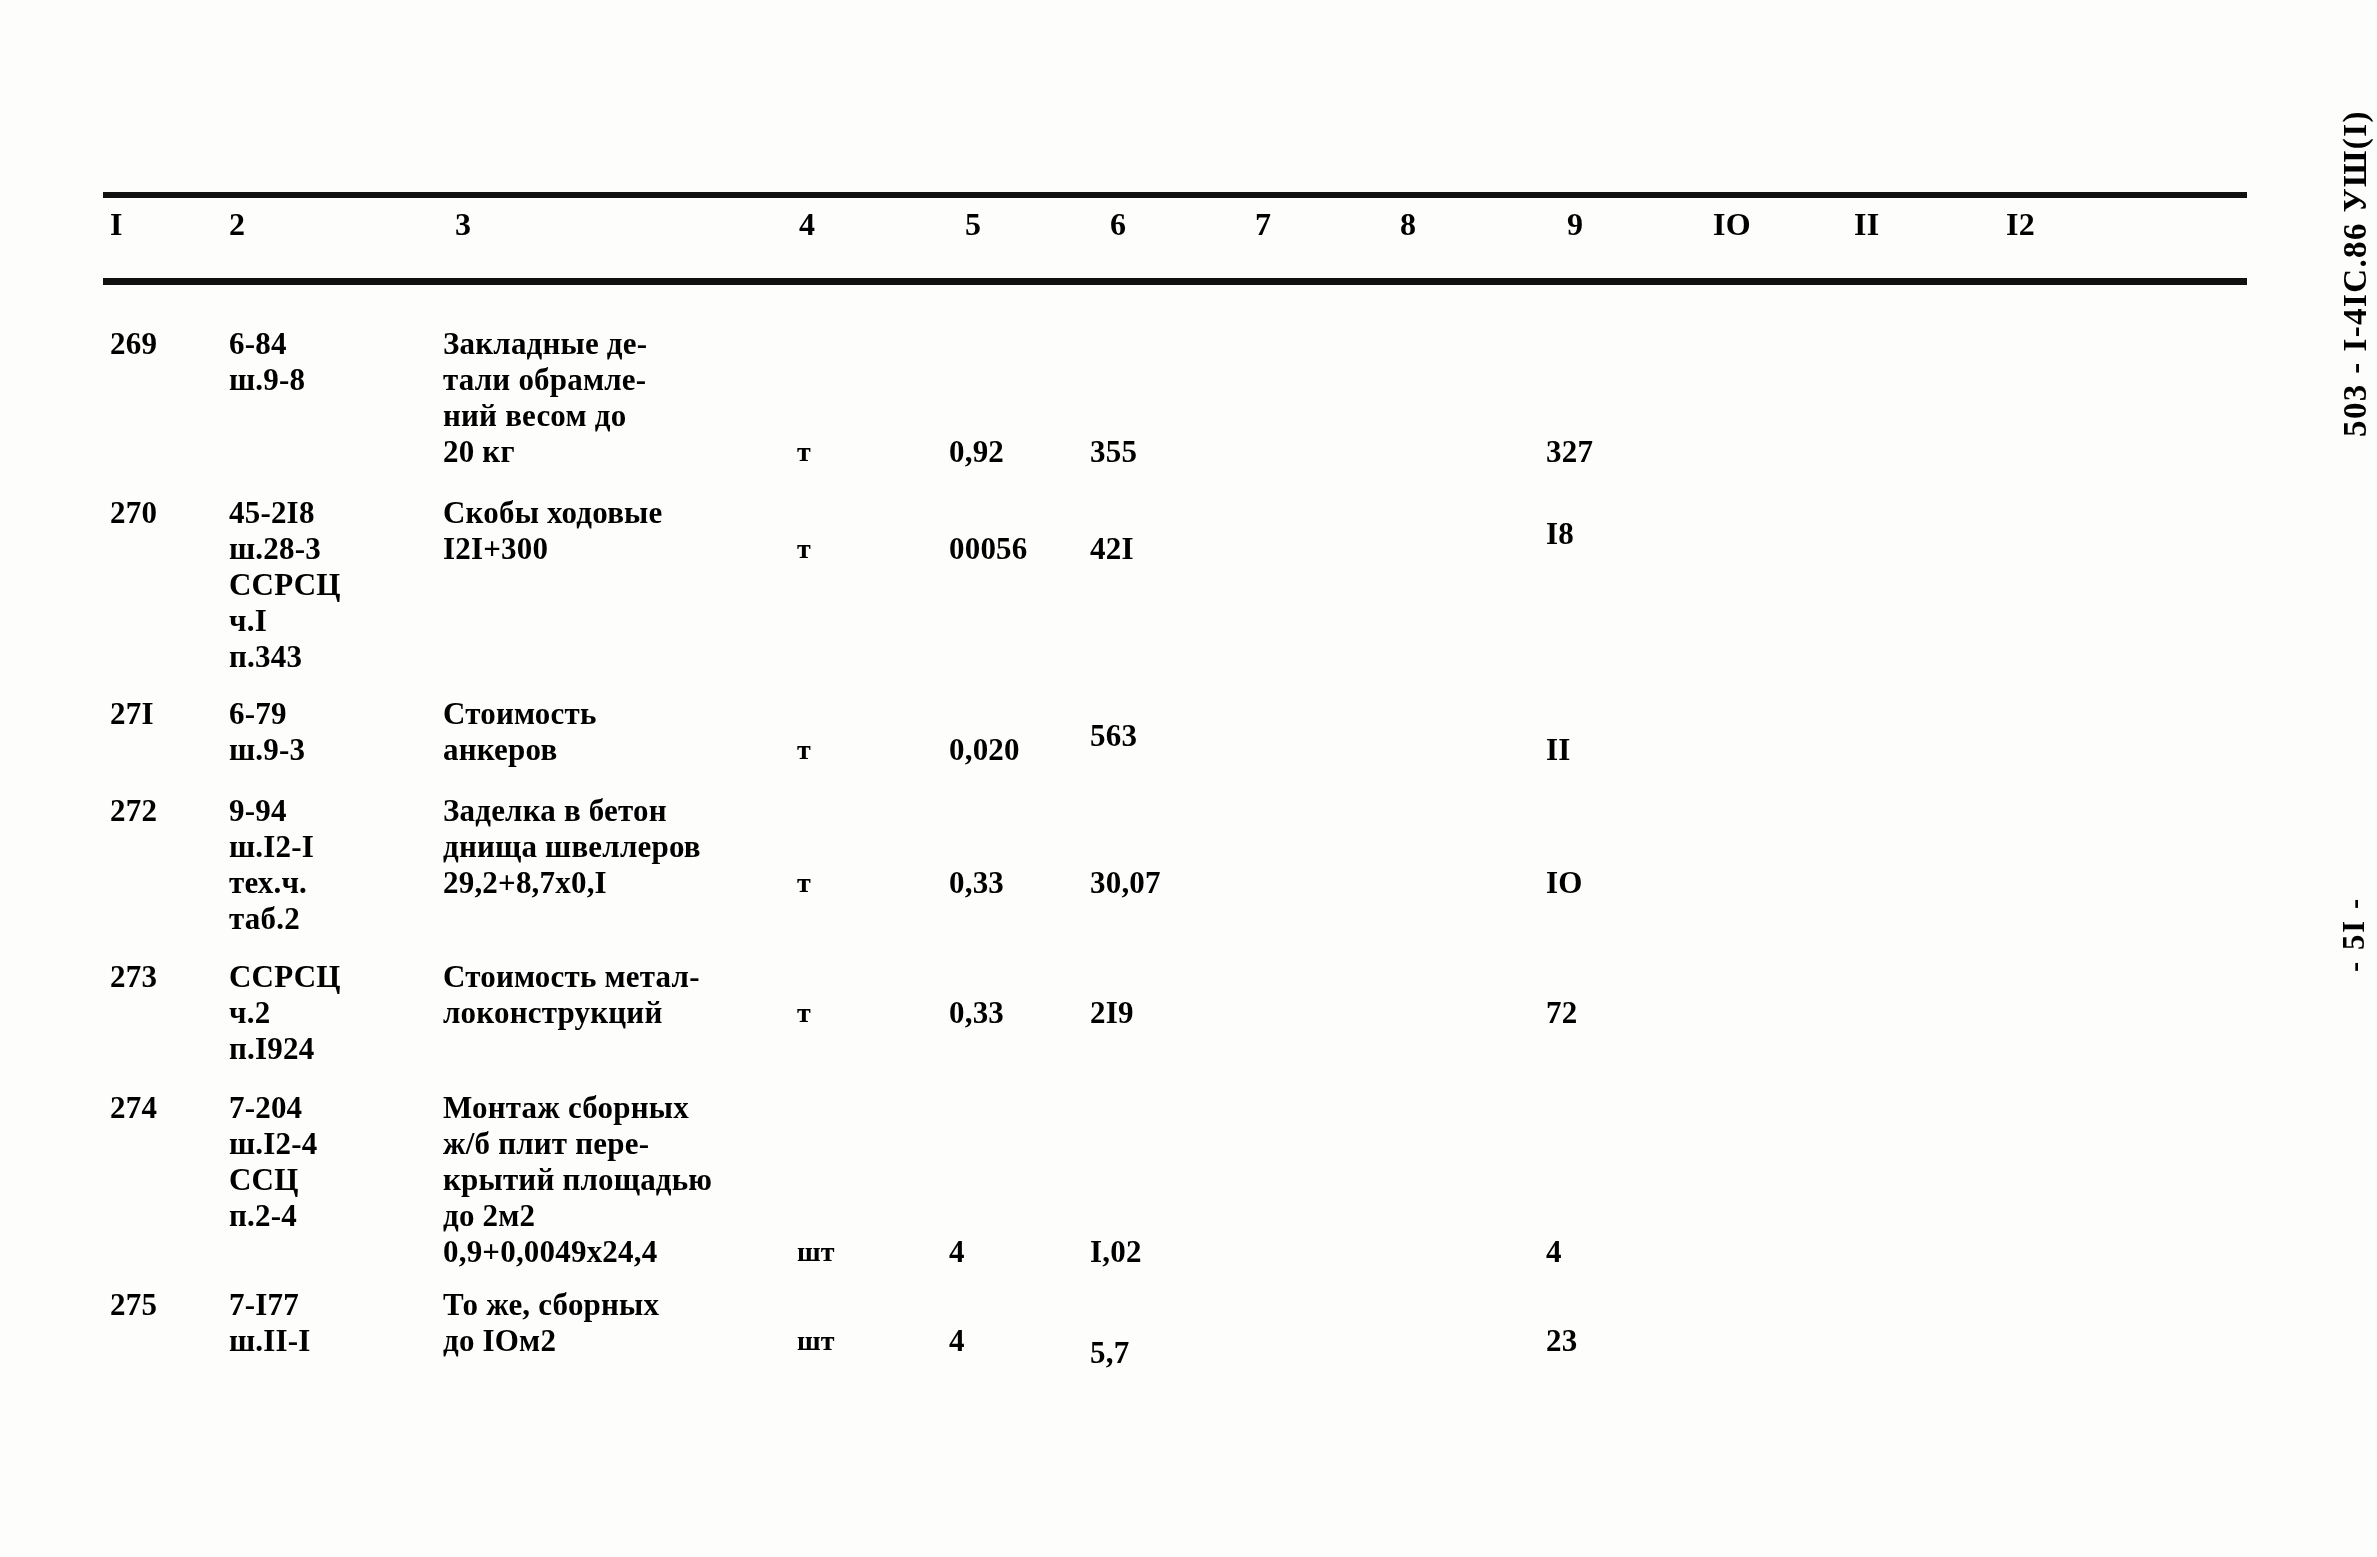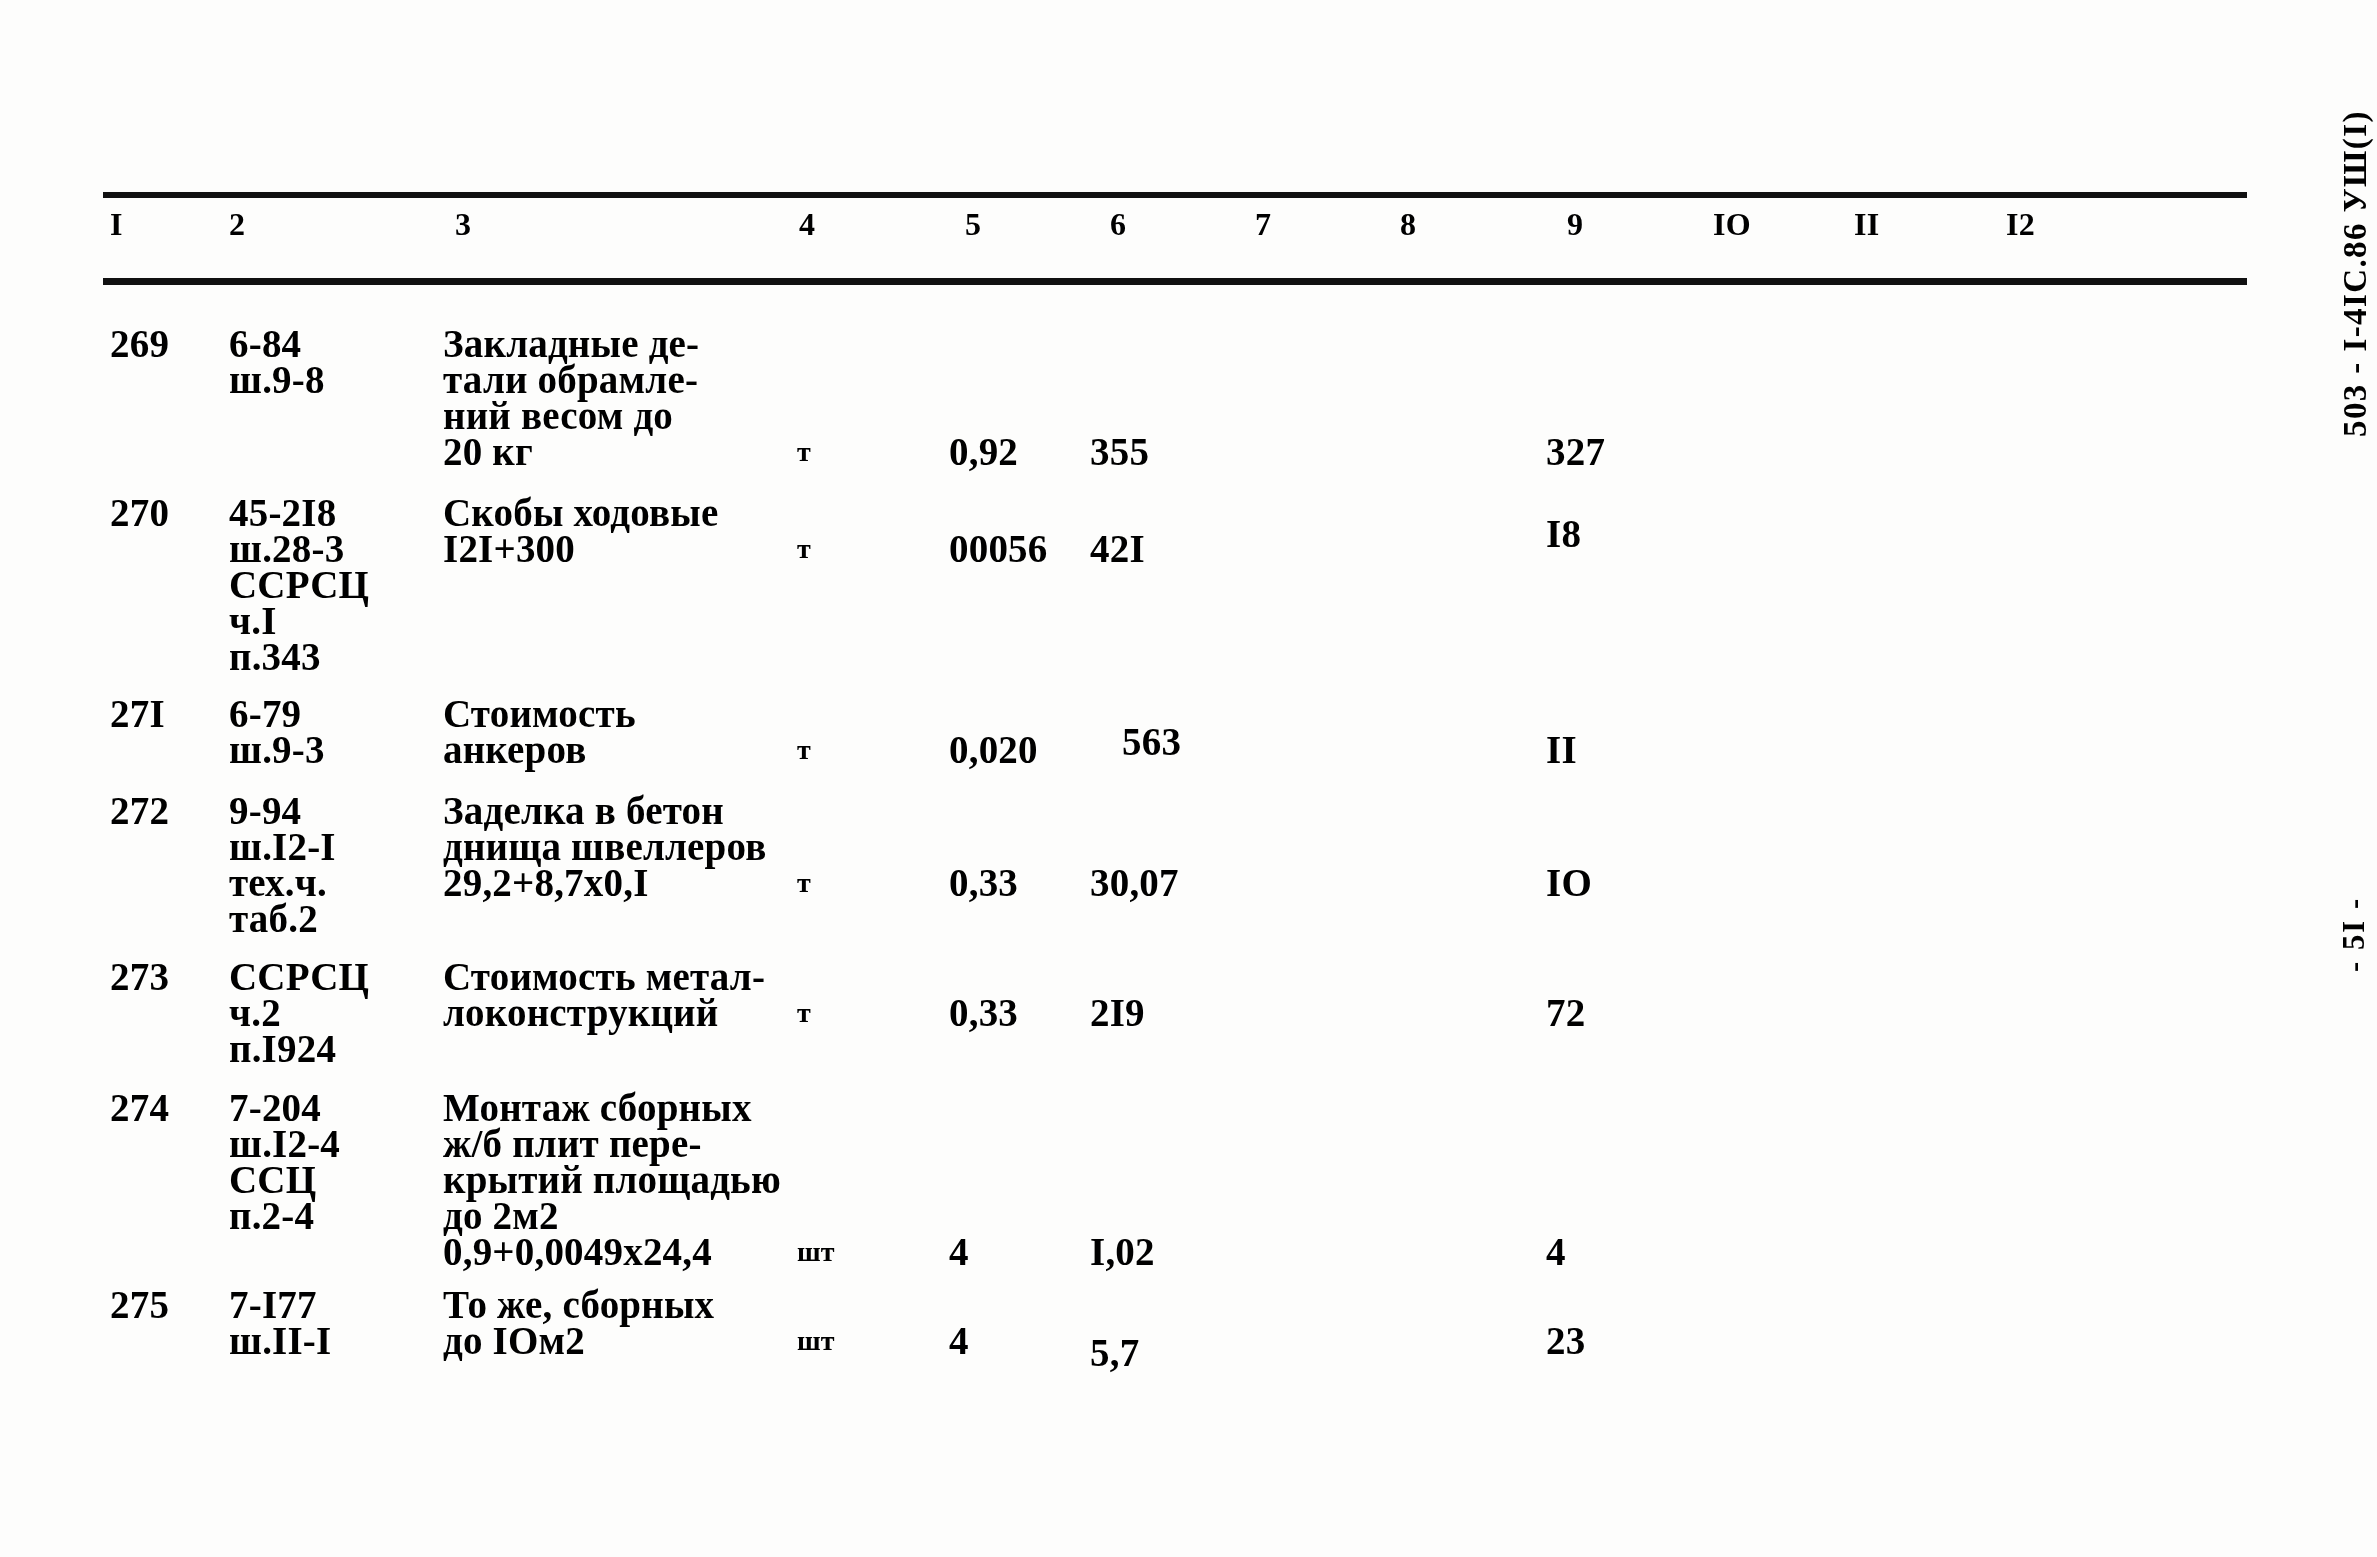--- a/index.html
+++ b/index.html
@@ -46,21 +46,21 @@
   }
 
   
   .row {
     position: absolute;
     left: 0;
     width: 2377px;
   }
   .cell {
     position: absolute;
-    font-size: 39px;
+    font-size: 31px;
     font-weight: 700;
     line-height: 36px;
     white-space: pre;
     letter-spacing: 0.2px;
   }
   .c-num   { left: 110px; }
   .c-code  { left: 229px; }
   .c-desc  { left: 443px; }
   .c-unit  { left: 797px; font-size: 28px; }
   .c-qty   { left: 949px; }
@@ -142,21 +142,21 @@
   </div>
 
   <div class="row" style="top:696px;">
     <div class="cell c-num">27I</div>
     <div class="cell c-code">6-79
 ш.9-3</div>
     <div class="cell c-desc">Стоимость
 анкеров</div>
     <div class="cell c-unit" style="top:36px;">т</div>
     <div class="cell c-qty" style="top:36px;">0,020</div>
-    <div class="cell c-p6" style="top:28px;margin-left:32px;">563</div>
+    <div class="cell c-p6" style="top:22px;">563</div>
     <div class="cell c-p9" style="top:36px;">II</div>
   </div>
 
   <div class="row" style="top:793px;">
     <div class="cell c-num">272</div>
     <div class="cell c-code">9-94
 ш.I2-I
 тех.ч.
 таб.2</div>
     <div class="cell c-desc">Заделка в бетон

